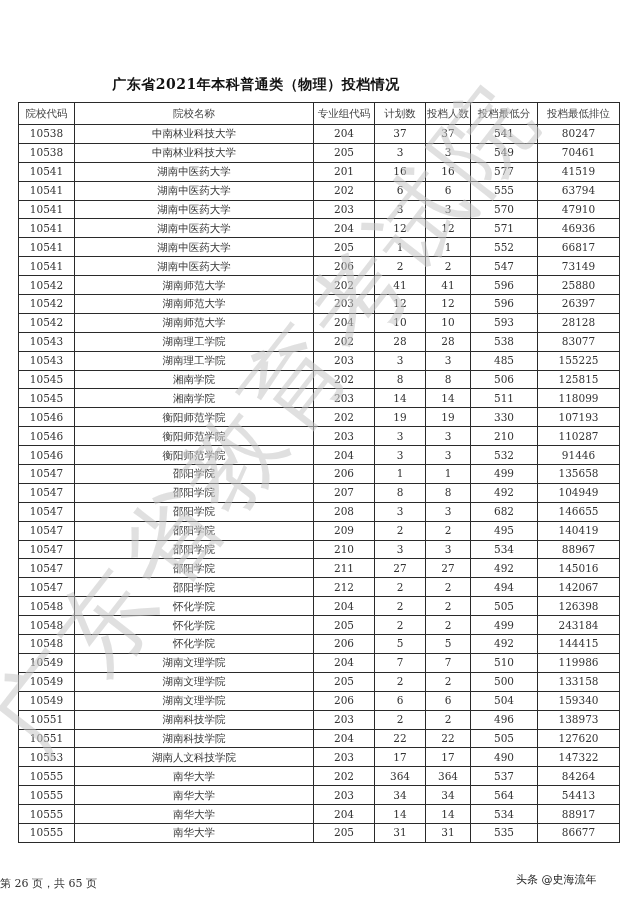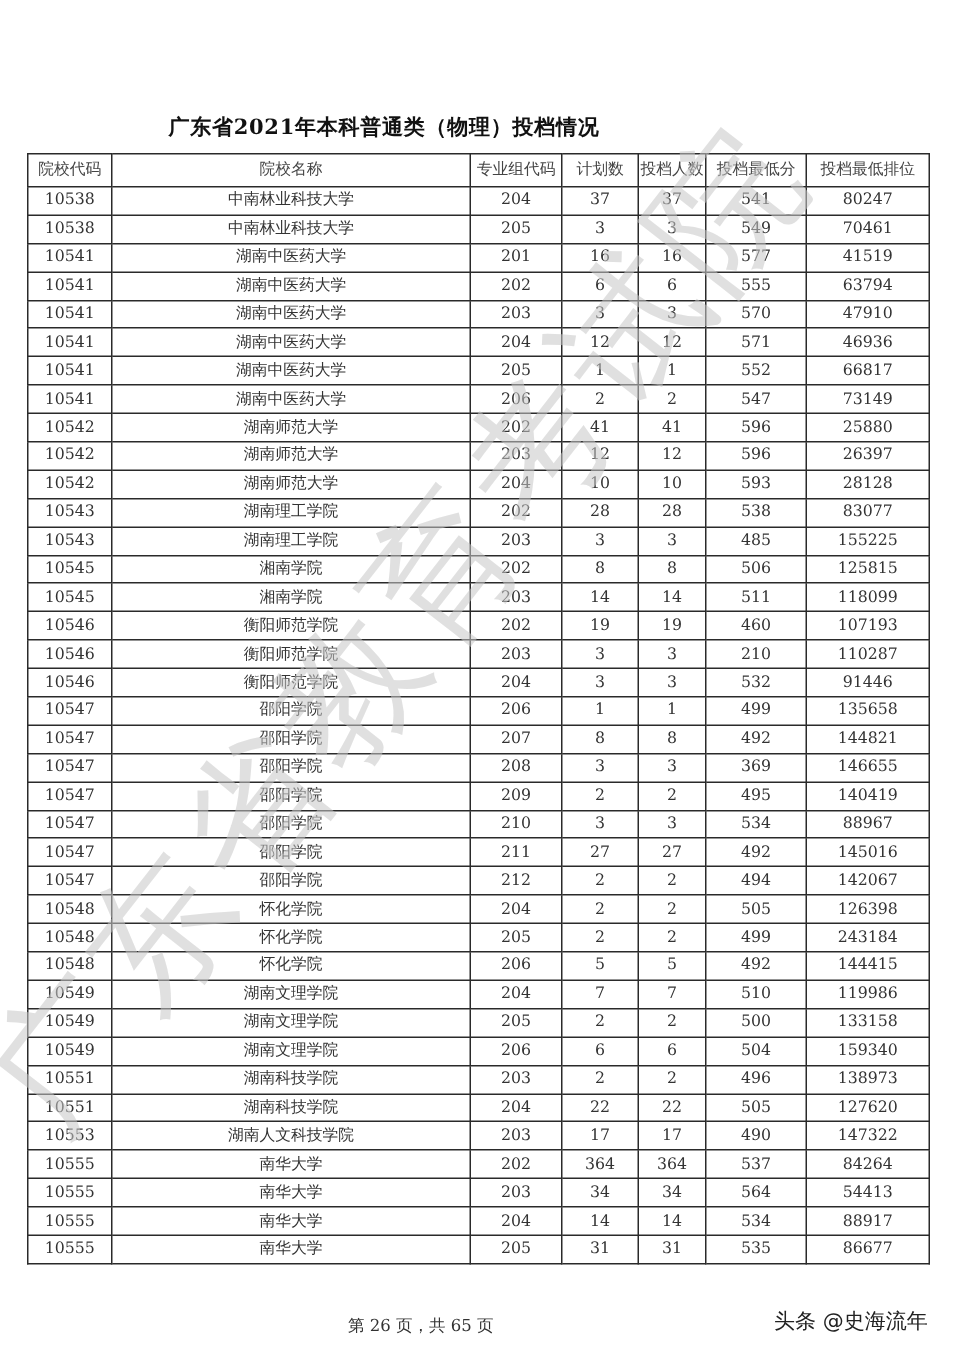--- a/index.html
+++ b/index.html
@@ -19,26 +19,26 @@
   table.grid td, table.grid th {
     border: 1px solid #2a2a2a; text-align: center; padding: 0;
     height: 17.9px; line-height: 17px; white-space: nowrap; overflow: hidden;
     font-weight: normal; color: #333;
   }
   table.grid th { height: 21px; font-size: 10.5px; color: #444; }
   table.grid { border: 1.5px solid #111; padding-left: 27px; }
   col.c0 { width: 56px; } col.c1 { width: 239px; } col.c2 { width: 61px; }
   col.c3 { width: 51px; } col.c4 { width: 45px; } col.c5 { width: 67px; } col.c6 { width: 82px; }
   .footer {
-    position: absolute; top: 876px; left: 0; width: 561px; text-align: center;
+    position: absolute; top: 876px; left: 0; width: 561px; text-align: left;
     font-size: 11px; color: #333;
   }
   .brand {
     position: absolute; top: 872px; left: 516px; font-family: "DejaVu Sans", sans-serif;
-    font-size: 14px; color: #222;
+    font-size: 11px; color: #222;
   }
   .watermark {
     position: absolute; left: 0; top: 0; width: 640px; height: 905px; pointer-events: none;
   }
 </style>
 </head>
 <body>
 
 <div class="title">广东省2021年本科普通类（物理）投档情况</div>
 
@@ -198,21 +198,21 @@
         <td>14</td>
         <td>511</td>
         <td>118099</td>
       </tr>
       <tr>
         <td>10546</td>
         <td>衡阳师范学院</td>
         <td>202</td>
         <td>19</td>
         <td>19</td>
-        <td>460</td>
+        <td>330</td>
         <td>107193</td>
       </tr>
       <tr>
         <td>10546</td>
         <td>衡阳师范学院</td>
         <td>203</td>
         <td>3</td>
         <td>3</td>
         <td>210</td>
         <td>110287</td>
@@ -235,29 +235,29 @@
         <td>499</td>
         <td>135658</td>
       </tr>
       <tr>
         <td>10547</td>
         <td>邵阳学院</td>
         <td>207</td>
         <td>8</td>
         <td>8</td>
         <td>492</td>
-        <td>144821</td>
+        <td>104949</td>
       </tr>
       <tr>
         <td>10547</td>
         <td>邵阳学院</td>
         <td>208</td>
         <td>3</td>
         <td>3</td>
-        <td>369</td>
+        <td>682</td>
         <td>146655</td>
       </tr>
       <tr>
         <td>10547</td>
         <td>邵阳学院</td>
         <td>209</td>
         <td>2</td>
         <td>2</td>
         <td>495</td>
         <td>140419</td>

